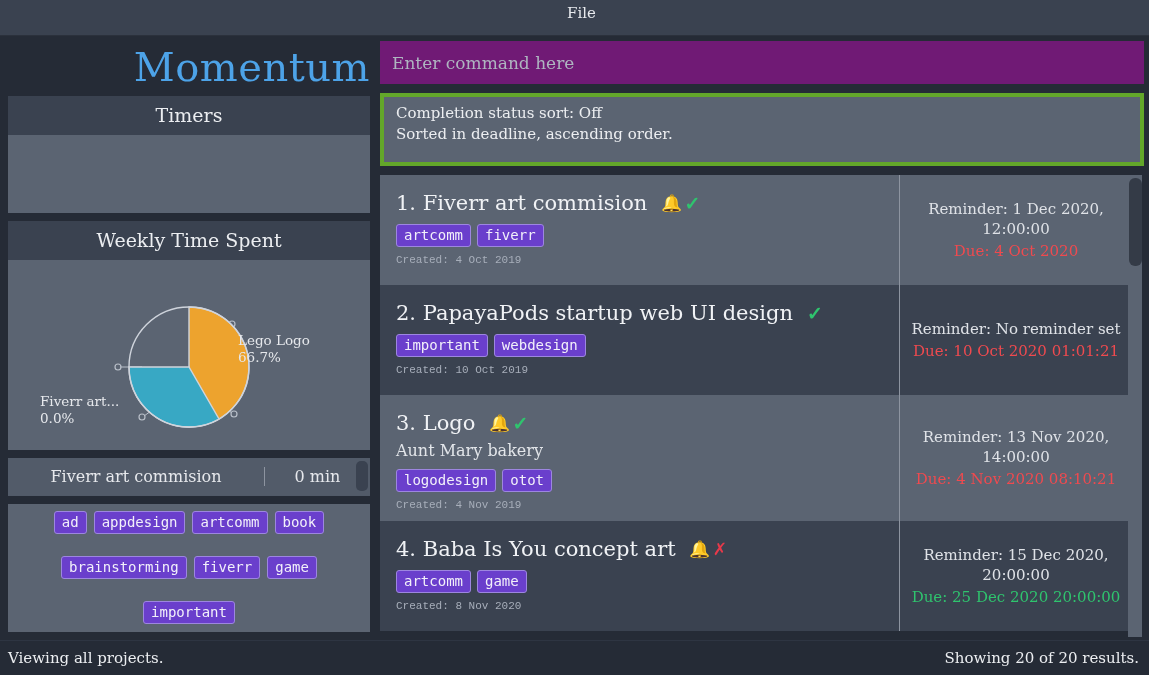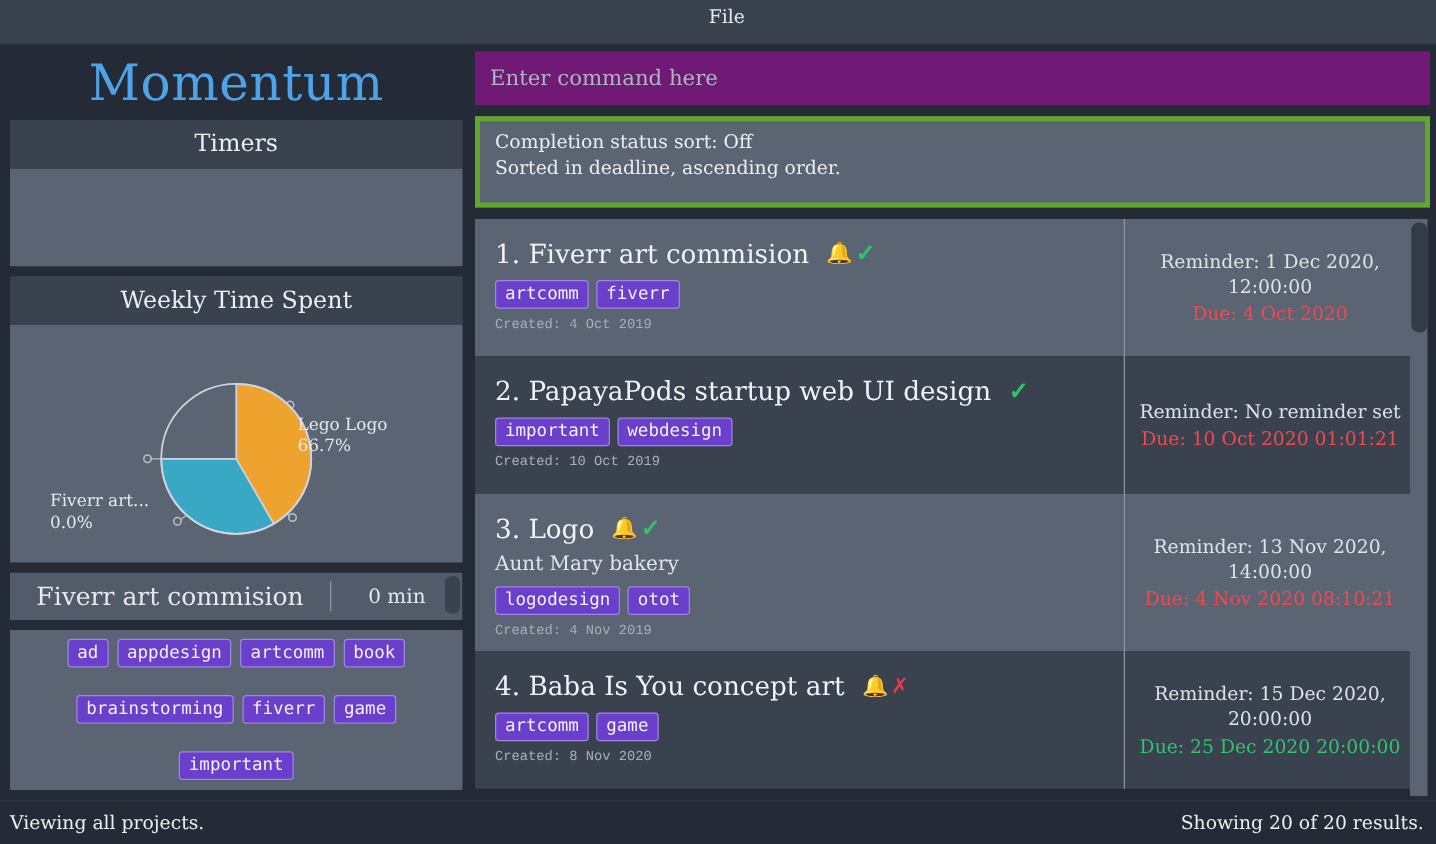--- a/index.html
+++ b/index.html
@@ -38,21 +38,21 @@
   }
   #content {
     width: 771px; height: 604px;
     background: #252b36;
     display: flex; flex-direction: column;
     padding: 0 5px 0 2px;
   }
 
   
   #app-title {
-    text-align: center;
+    text-align: right;
     color: #4da3e8;
     font-size: 40px;
     line-height: 58px;
     padding-top: 2px;
     letter-spacing: 0.5px;
   }
 
   
   .panel { margin-bottom: 8px; }
   .panel-header {
@@ -88,21 +88,21 @@
     position: relative;
     margin-bottom: 8px;
   }
   .timer-row {
     display: flex; height: 38px; align-items: center;
     border-bottom: 1px solid #4b5costa;
   }
   .timer-row { border-bottom: 1px solid #515a68; }
   .timer-row.alt { background: #525b69; }
   .tr-name {
-    flex: 1; text-align: center; color: #e6e8ec; font-size: 20px;
+    flex: 1; text-align: center; color: #e6e8ec; font-size: 16px;
     border-right: 1px solid #8d94a0;
     overflow: hidden; white-space: nowrap;
   }
   .tr-time {
     width: 105px; text-align: center; color: #e6e8ec; font-size: 16px;
   }
   #timer-scroll {
     position: absolute; right: 2px; top: 3px;
     width: 12px; height: 30px; background: #3a4250; border-radius: 5px;
   }

